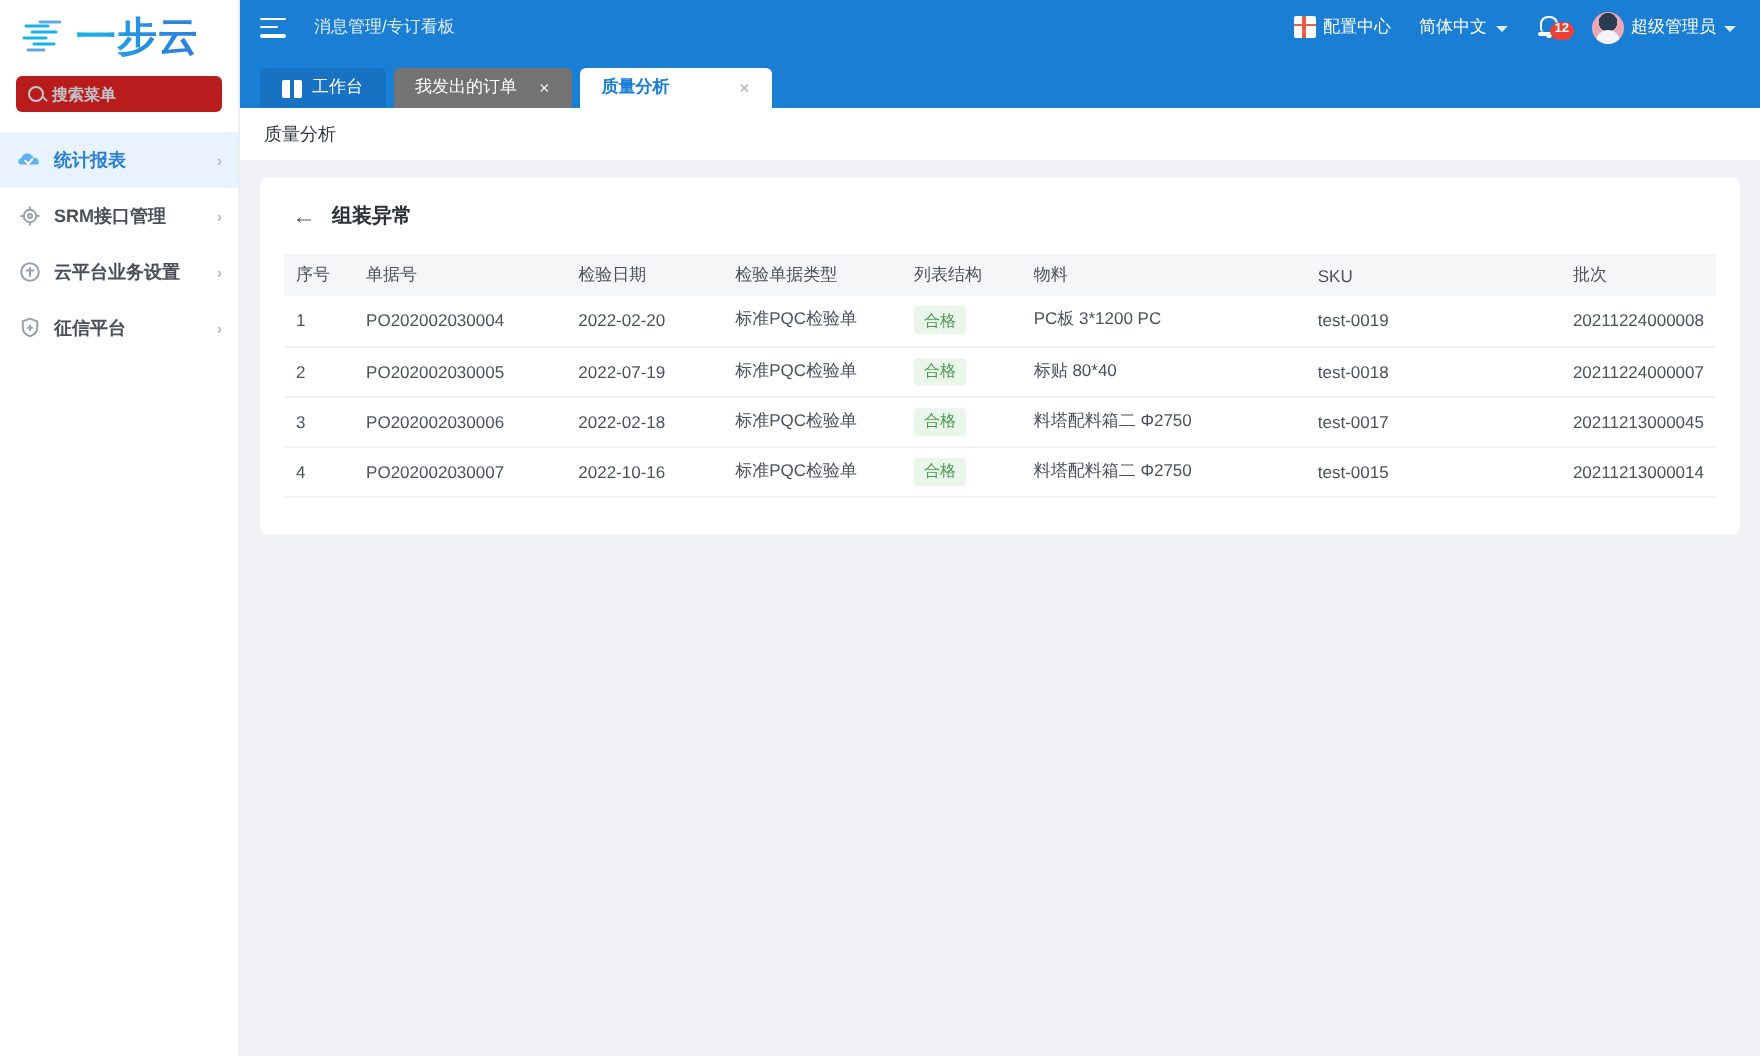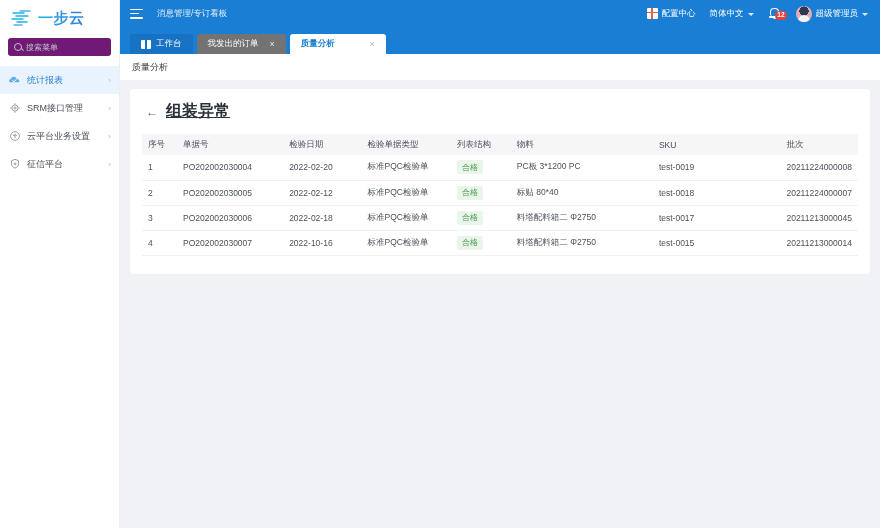--- a/index.html
+++ b/index.html
@@ -16,41 +16,43 @@
     width: 120px; height: 528px; background: #ffffff;
     display: flex; flex-direction: column; flex: 0 0 120px;
     border-right: 1px solid #ebeef2;
   }
   .logo-wrap {
     height: 36px; display: flex; align-items: center;
     padding-left: 10px; gap: 4px;
   }
   .logo-mark { width: 24px; height: 20px; position: relative; flex: 0 0 24px; }
   .logo-text {
-    font-size: 15px; font-weight: bold; letter-spacing: 0.5px;
+    font-size: 20px; font-weight: bold; letter-spacing: 0.5px;
     background: linear-gradient(90deg,#19b6e8 0%, #2a8ce0 60%, #2f7fdd 100%);
     -webkit-background-clip: text; background-clip: text; color: transparent;
   }
   .menu-search {
-    margin: 2px 8px 10px 8px; height: 18px; background: #701a75;
+    margin: 2px 8px 10px 8px; height: 18px; background: #b91c1c;
     border-radius: 3px; display: flex; align-items: center; gap: 4px;
     padding: 0 6px;
+    font-weight: bold;
   }
   .menu-search .mag { width: 8px; height: 8px; border: 1px solid #c2c6cc; border-radius: 50%; position: relative; flex:0 0 8px;}
   .menu-search .mag::after {
     content: ""; position: absolute; width: 3px; height: 1px; background: #c2c6cc;
     transform: rotate(45deg); right: -3px; bottom: 0px;
   }
   .menu-search span { font-size: 8px; color: #bfc3c9; }
 
   .nav { display: flex; flex-direction: column; }
   .nav-item {
     height: 28px; display: flex; align-items: center; gap: 6px;
     padding: 0 8px 0 9px; font-size: 9px; color: #4a5058; cursor: pointer;
     position: relative;
+    font-weight: bold;
   }
   .nav-item.active { background: #e8f3fd; color: #2b7fd4; }
   .nav-item .nav-ico {
     width: 12px; height: 12px; flex: 0 0 12px; display: flex;
     align-items: center; justify-content: center; color: #9aa1aa;
   }
   .nav-item.active .nav-ico { color: #4aa3e8; }
   .nav-item .nav-label { flex: 1; white-space: nowrap; }
   .nav-item .chev { font-size: 8px; color: #b6bcc4; }
 
@@ -132,21 +134,21 @@
   .list-ico i { display:block; height:1.3px; background: currentColor; }
 
   
   .content { flex: 1; padding: 8px 10px 0 10px; overflow: hidden; }
   .card {
     background: #ffffff; border-radius: 3px; padding: 10px 12px 18px 12px;
     box-shadow: 0 0 1px rgba(0,0,0,.06);
   }
   .card-title { display: flex; align-items: center; gap: 8px; padding: 2px 0 12px 4px; }
   .back-arrow { font-size: 12px; color: #5c636b; cursor: pointer; line-height: 1; }
-  .card-title h2 { font-size: 16px; color: #2b3138; font-weight: bold; text-decoration: underline; }
+  .card-title h2 { font-size: 10px; color: #2b3138; font-weight: bold; }
 
   table { width: 100%; border-collapse: collapse; }
   thead th {
     background: #f5f6f8; color: #4b525a; font-size: 8.5px; font-weight: normal;
     text-align: left; height: 21px; padding: 0 6px; white-space: nowrap;
   }
   tbody td {
     font-size: 8.5px; color: #4b525a; height: 25px; padding: 0 6px;
     border-bottom: 1px solid #f0f1f3; white-space: nowrap;
   }
@@ -329,21 +331,21 @@
               <td>2022-02-20</td>
               <td>标准PQC检验单</td>
               <td><span class="badge">合格</span></td>
               <td>PC板 3*1200 PC</td>
               <td>test-0019</td>
               <td>20211224000008</td>
             </tr>
             <tr>
               <td>2</td>
               <td>PO202002030005</td>
-              <td>2022-02-12</td>
+              <td>2022-07-19</td>
               <td>标准PQC检验单</td>
               <td><span class="badge">合格</span></td>
               <td>标贴 80*40</td>
               <td>test-0018</td>
               <td>20211224000007</td>
             </tr>
             <tr>
               <td>3</td>
               <td>PO202002030006</td>
               <td>2022-02-18</td>

